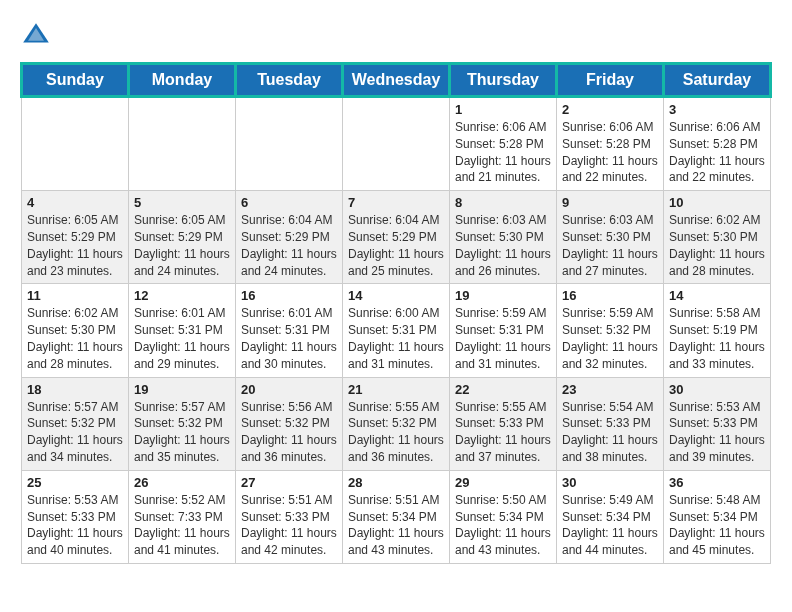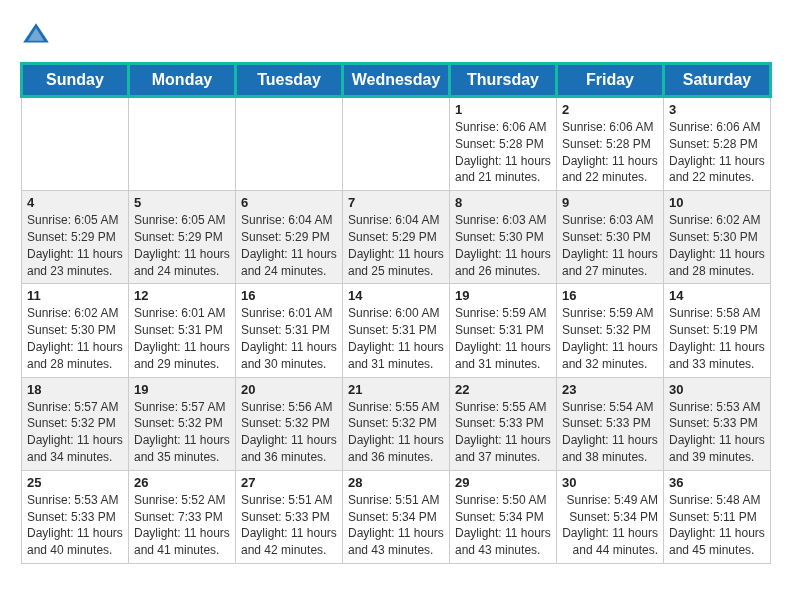--- a/index.html
+++ b/index.html
@@ -340,27 +340,27 @@
         </td>
         <td>
           <span class="day-num">29</span>
           <div class="day-info" style="white-space: pre-line;">Sunrise: 5:50 AM
 Sunset: 5:34 PM
 Daylight: 11 hours
 and 43 minutes.</div>
         </td>
         <td>
           <span class="day-num">30</span>
-          <div class="day-info" style="white-space: pre-line; text-align: right;">Sunrise: 5:49 AM
+          <div class="day-info" style="white-space: pre-line;">Sunrise: 5:49 AM
 Sunset: 5:34 PM
 Daylight: 11 hours
 and 44 minutes.</div>
         </td>
         <td>
           <span class="day-num">36</span>
           <div class="day-info" style="white-space: pre-line;">Sunrise: 5:48 AM
-Sunset: 5:11 PM
+Sunset: 5:34 PM
 Daylight: 11 hours
 and 45 minutes.</div>
         </td>
       </tr>
     </tbody>
 </table>
 
 </body></html>

